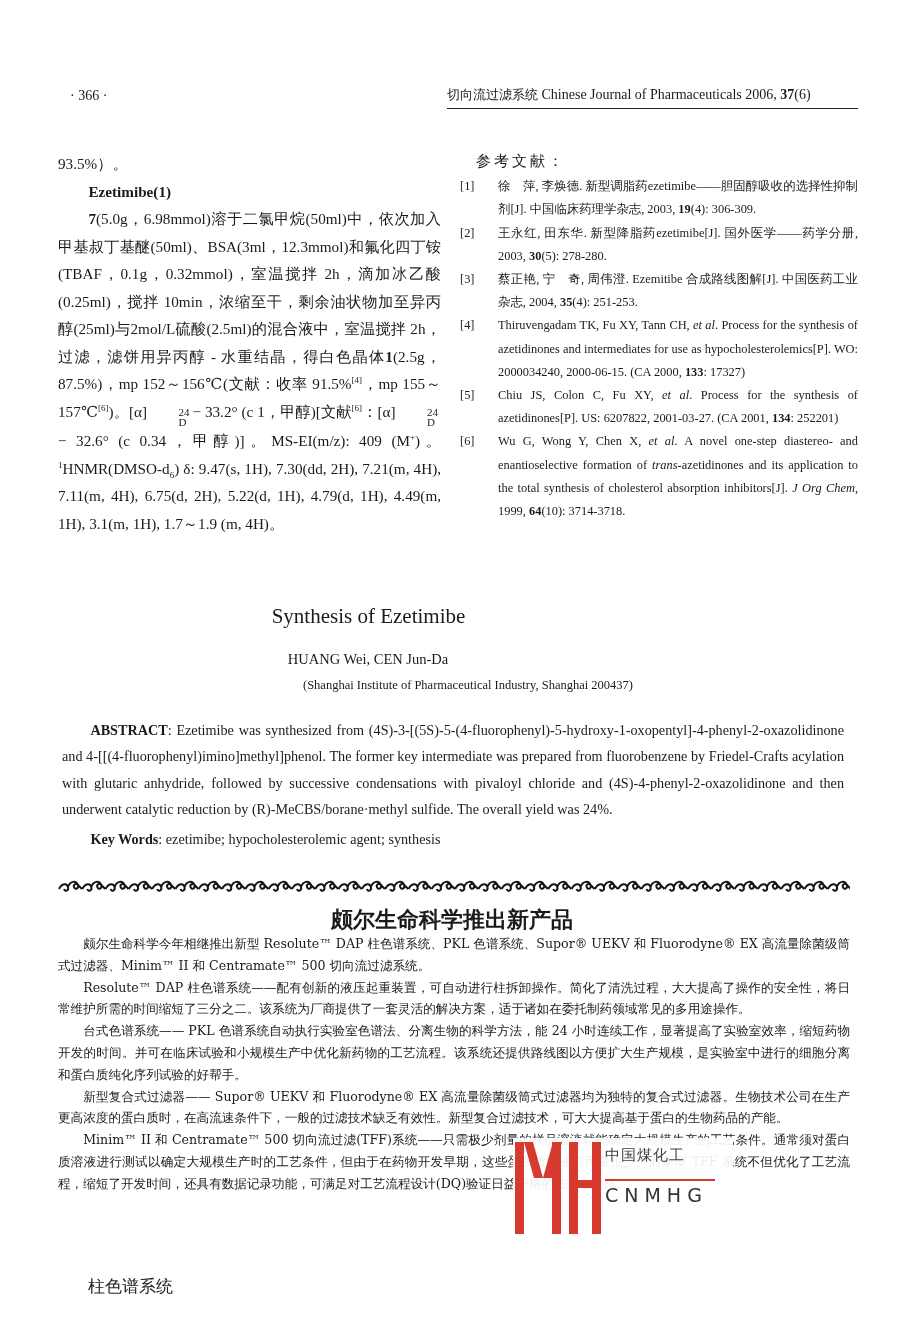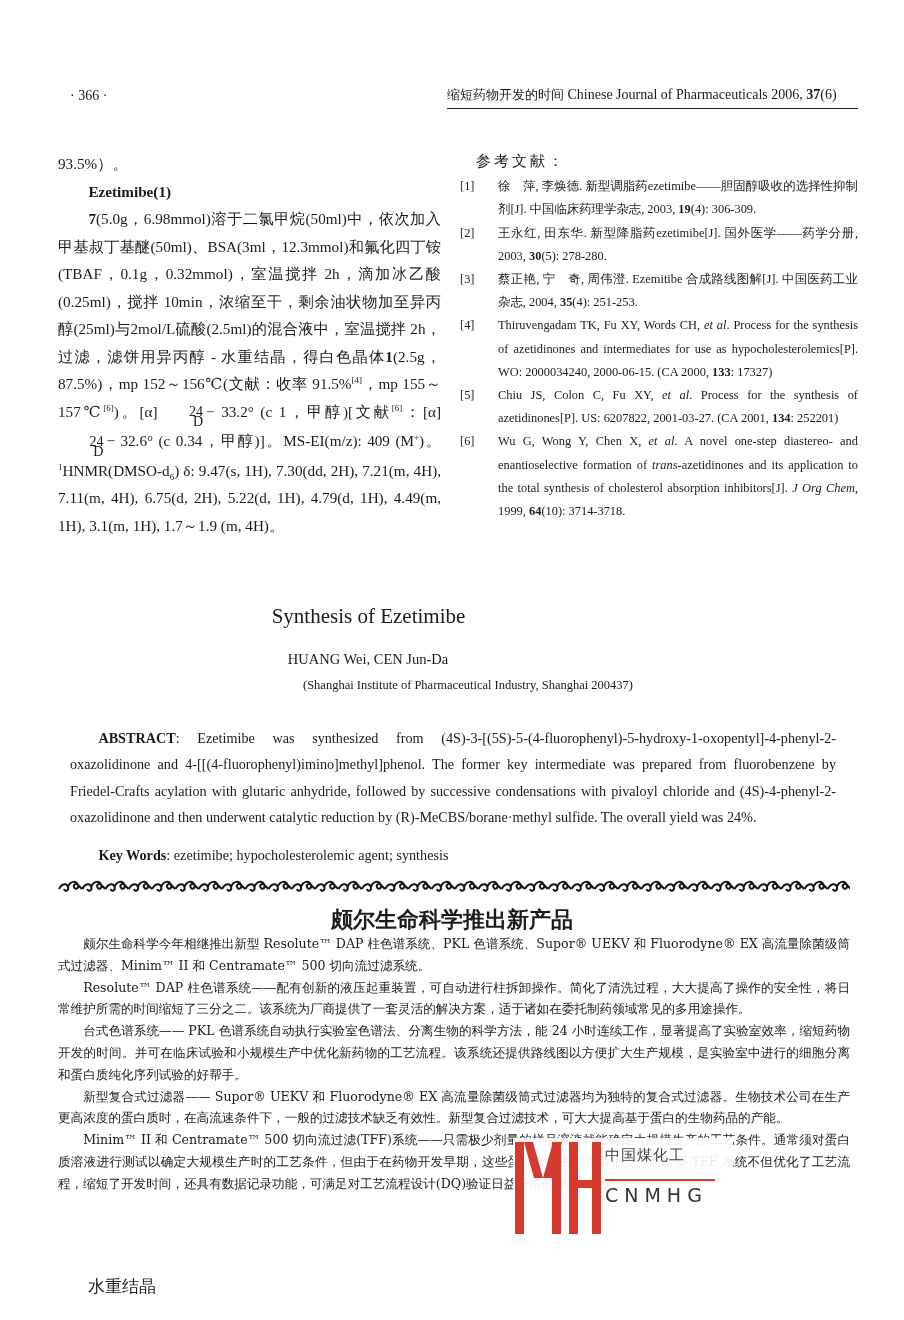--- a/index.html
+++ b/index.html
@@ -11,34 +11,34 @@
   
   .page-num { left: 70px; top: 88px; font-size: 14px; }
   .running-head { left: 447px; top: 86px; width: 410px; font-size: 14px; white-space: nowrap; }
   .running-rule { left: 447px; top: 108px; width: 411px; height: 0; border-top: 1.5px solid #222; }
   
   .left-col { left: 58px; top: 150px; width: 383px; font-size: 15.2px; line-height: 27.5px; }
   .left-col p { margin: 0; text-align: justify; }
   .indent { text-indent: 2em; }
   .heading-b { font-weight: bold; padding-left: 2em; }
   sup, sub { font-size: 9px; line-height: 0; }
-  .subsup { display: inline-block; vertical-align: middle; line-height: 10px; font-size: 14px; text-align: right; margin: 8px 3px 0 1px; }
+  .subsup { display: inline-block; vertical-align: middle; line-height: 10px; font-size: 11px; text-align: left; margin: 8px 3px 0 1px; }
   .subsup span { display: block; }
   
   .refs { left: 478px; top: 150px; width: 380px; font-size: 12.4px; line-height: 23.2px; }
   .refs-title { font-family: "DejaVu Sans", sans-serif; font-weight: normal; font-size: 15px; letter-spacing: 3px; margin-bottom: 2px; margin-left: -2px; }
   .ref { display: flex; margin: 0; }
   .ref-num { width: 38px; flex: none; margin-left: -18px; }
   .ref-body { flex: 1; text-align: justify; }
   
   .en-title { left: 0; width: 737px; top: 604px; text-align: center; font-size: 21px; }
   .en-authors { left: 0; width: 736px; top: 651px; text-align: center; font-size: 14.5px; }
   .en-affil { left: 16px; width: 904px; top: 678px; text-align: center; font-size: 12.5px; }
   .abstract { left: 58px; top: 713px; width: 790px; font-size: 14.2px; line-height: 26.3px; text-align: justify; }
-  .abstract p { margin: 12px; }
+  .abstract p { margin: 4px; }
   .kw { margin-top: 0; }
   
   .ornament { left: 58px; top: 874px; width: 792px; height: 22px; overflow: hidden; white-space: nowrap; font-size: 18px; letter-spacing: -1px; color: #111; font-family: "DejaVu Sans", sans-serif; }
   
   .news-title { left: 0; width: 904px; top: 905px; text-align: center; font-family: "DejaVu Sans", sans-serif; font-weight: bold; font-size: 22px; }
   .news { left: 58px; top: 933px; width: 792px; font-size: 12.6px; line-height: 21.8px; text-align: justify; font-family: "DejaVu Serif", serif; }
   .news p { margin: 0; text-indent: 2em; }
   .footer-mark { left: 88px; top: 1275px; font-size: 17px; font-family: "DejaVu Sans", sans-serif; color: #222; }
   
   .watermark { left: 513px; top: 1138px; width: 220px; height: 96px; background: rgba(255,255,255,0.92); }
@@ -47,21 +47,21 @@
   .wm-rule { position: absolute; left: 92px; top: 41px; width: 110px; height: 2px; background: #d63a2f; }
   .wm-en { position: absolute; left: 92px; top: 46px; font-family: "DejaVu Sans", sans-serif; font-size: 19px; color: #333; letter-spacing: 6px; }
   i { font-style: italic; }
   b { font-weight: bold; }
 </style>
 </head>
 <body>
 
 <div class="abs page-num">· 366 ·</div>
 <div class="abs running-head">
-  <span style="font-family:'DejaVu Sans',sans-serif;font-size:13px;">缩短药物开发的时间</span>
+  <span style="font-family:'DejaVu Sans',sans-serif;font-size:13px;">切向流过滤系统</span>
   <span>Chinese Journal of Pharmaceuticals 2006,</span>
   <b>37</b><span>(6)</span>
 </div>
 <div class="abs running-rule"></div>
 
 <div class="abs left-col">
   <p>93.5%）。</p>
   <p class="heading-b">Ezetimibe(1)</p>
   <p class="indent"><b>7</b><span>(5.0g，6.98mmol)溶于二氯甲烷(50ml)中，依次加入甲基叔丁基醚(50ml)、BSA(3ml，12.3mmol)和氟化四丁铵(TBAF，0.1g，0.32mmol)，室温搅拌 2h，滴加冰乙酸(0.25ml)，搅拌 10min，浓缩至干，剩余油状物加至异丙醇(25ml)与2mol/L硫酸(2.5ml)的混合液中，室温搅拌 2h，过滤，滤饼用异丙醇 - 水重结晶，得白色晶体</span><b>1</b><span>(2.5g，87.5%)，mp 152～156℃(文献：收率 91.5%</span><sup>[4]</sup><span>，mp 155～157℃</span><sup>[6]</sup><span>)。[α]</span><span class="subsup"><span>24</span><span>D</span></span><span>− 33.2° (c 1，甲醇)[文献</span><sup>[6]</sup><span>：</span><span>[α]</span><span class="subsup"><span>24</span><span>D</span></span><span>− 32.6° (c 0.34，甲醇)]。MS-EI(m/z): 409 (M</span><sup>+</sup><span>)。</span><sup>1</sup><span>HNMR(DMSO-d</span><sub>6</sub><span>) δ: 9.47(s, 1H), 7.30(dd, 2H), 7.21(m, 4H), 7.11(m, 4H), 6.75(d, 2H), 5.22(d, 1H), 4.79(d, 1H), 4.49(m, 1H), 3.1(m, 1H), 1.7～1.9 (m, 4H)。</span></p>
 </div>
@@ -75,21 +75,21 @@
   <div class="ref">
     <span class="ref-num">[2]</span>
     <span class="ref-body"><span>王永红, 田东华. 新型降脂药ezetimibe[J]. 国外医学——药学分册, 2003, </span><b>30</b><span>(5): 278-280.</span></span>
   </div>
   <div class="ref">
     <span class="ref-num">[3]</span>
     <span class="ref-body"><span>蔡正艳, 宁　奇, 周伟澄. Ezemitibe 合成路线图解[J]. 中国医药工业杂志, 2004, </span><b>35</b><span>(4): 251-253.</span></span>
   </div>
   <div class="ref">
     <span class="ref-num">[4]</span>
-    <span class="ref-body"><span>Thiruvengadam TK, Fu XY, Words CH, </span><i>et al</i><span>. Process for the synthesis of azetidinones and intermediates for use as hypocholesterolemics[P]. WO: 2000034240, 2000-06-15. (CA 2000, </span><b>133</b><span>: 17327)</span></span>
+    <span class="ref-body"><span>Thiruvengadam TK, Fu XY, Tann CH, </span><i>et al</i><span>. Process for the synthesis of azetidinones and intermediates for use as hypocholesterolemics[P]. WO: 2000034240, 2000-06-15. (CA 2000, </span><b>133</b><span>: 17327)</span></span>
   </div>
   <div class="ref">
     <span class="ref-num">[5]</span>
     <span class="ref-body"><span>Chiu JS, Colon C, Fu XY, </span><i>et al</i><span>. Process for the synthesis of azetidinones[P]. US: 6207822, 2001-03-27. (CA 2001, </span><b>134</b><span>: 252201)</span></span>
   </div>
   <div class="ref">
     <span class="ref-num">[6]</span>
     <span class="ref-body"><span>Wu G, Wong Y, Chen X, </span><i>et al</i><span>. A novel one-step diastereo- and enantioselective formation of </span><i>trans</i><span>-azetidinones and its application to the total synthesis of cholesterol absorption inhibitors[J]. </span><i>J Org Chem</i><span>, 1999, </span><b>64</b><span>(10): 3714-3718.</span></span>
   </div>
 </div>
@@ -165,13 +165,13 @@
       <rect x="56" y="4" width="9" height="92"></rect>
       <rect x="56" y="42" width="32" height="8"></rect>
       <rect x="79" y="4" width="9" height="92"></rect>
     </g>
   </svg>
   <div class="wm-cn">中国煤化工</div>
   <div class="wm-rule"></div>
   <div class="wm-en">CNMHG</div>
 </div>
 
-<div class="abs footer-mark">水重结晶</div>
+<div class="abs footer-mark">柱色谱系统</div>
 
 </body></html>

